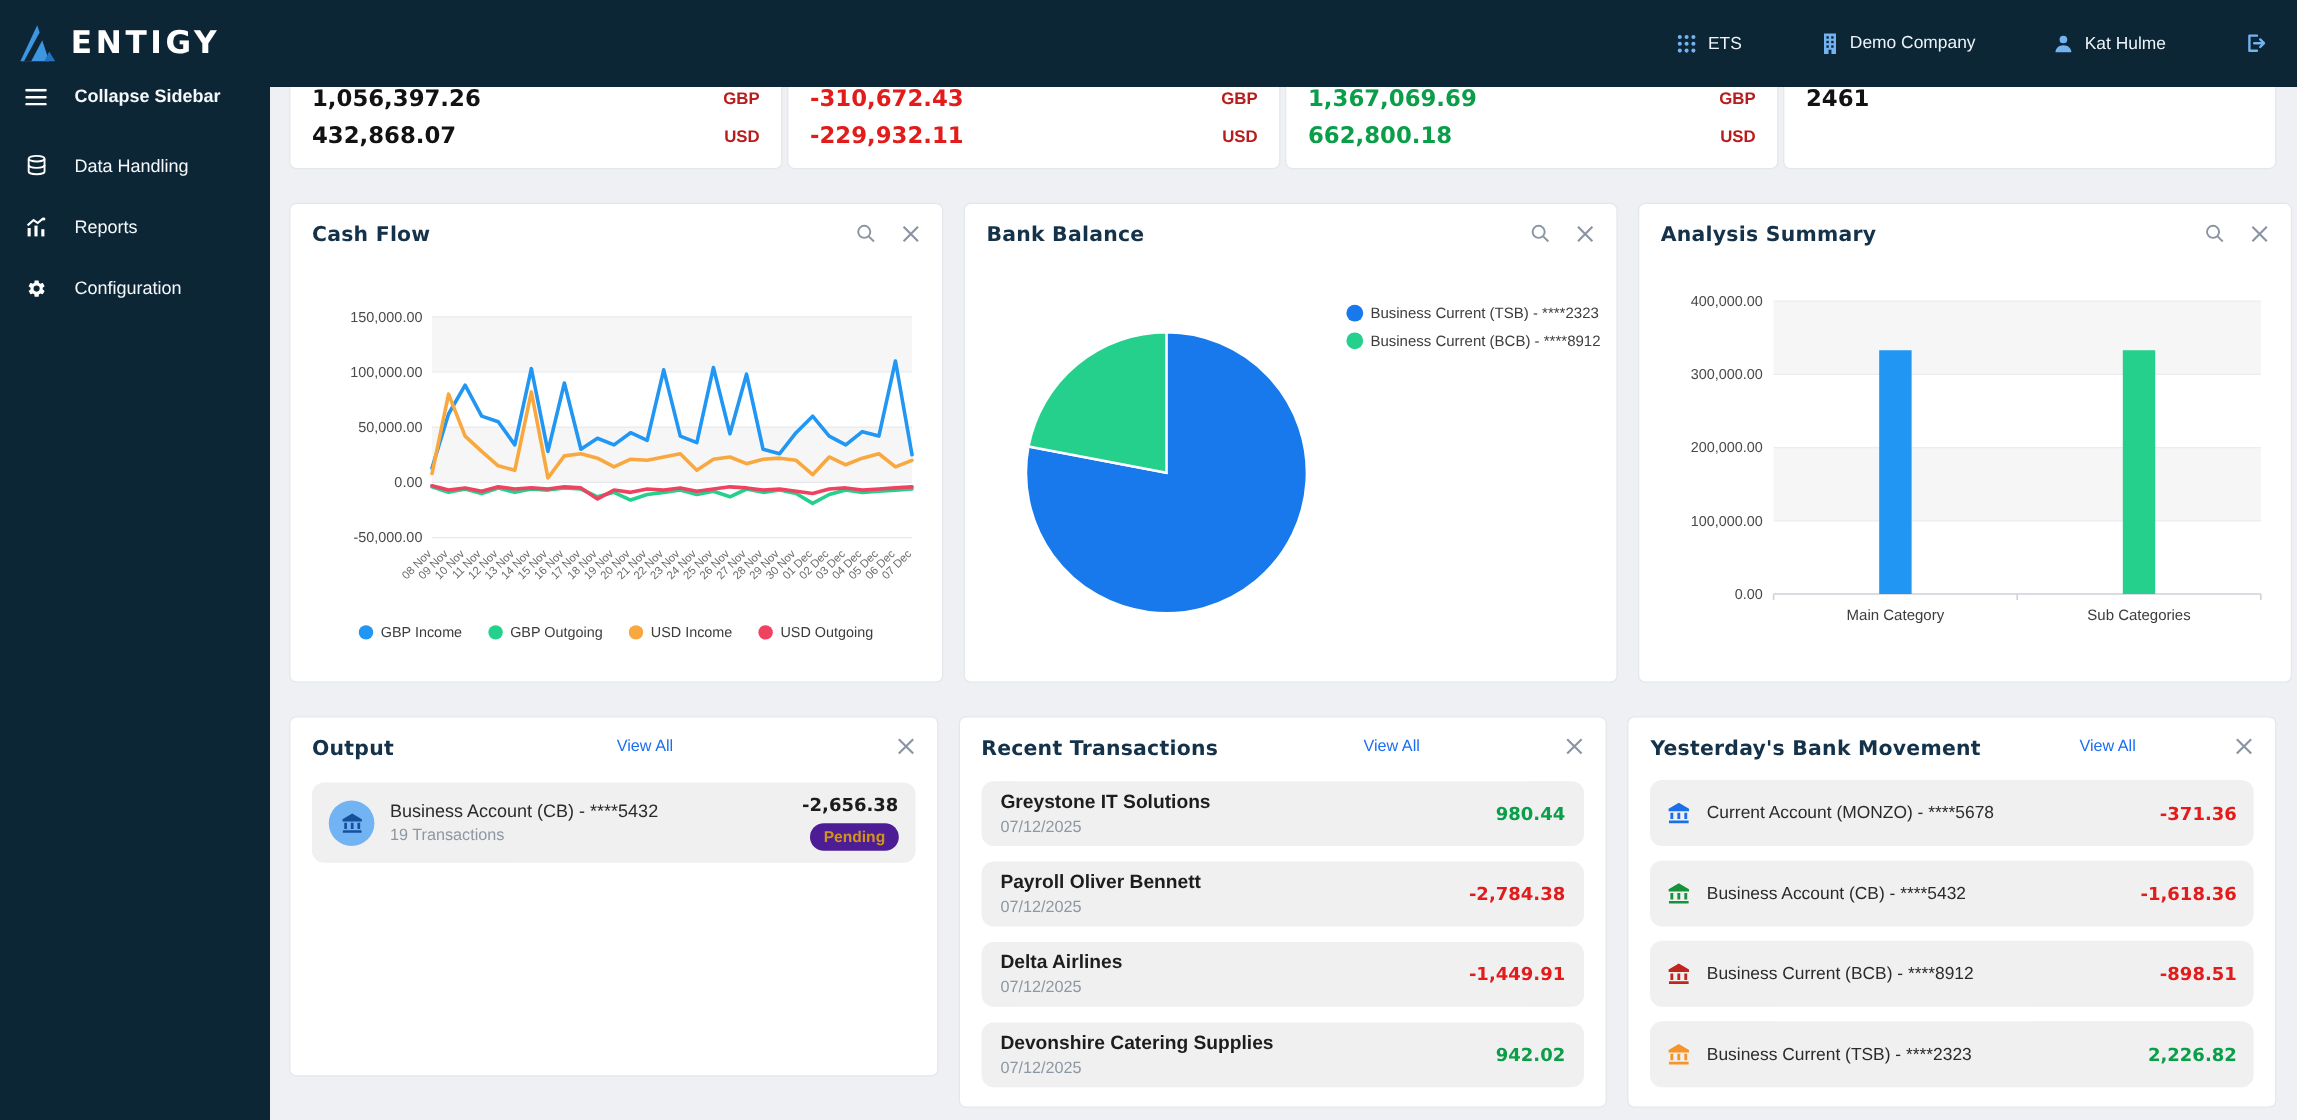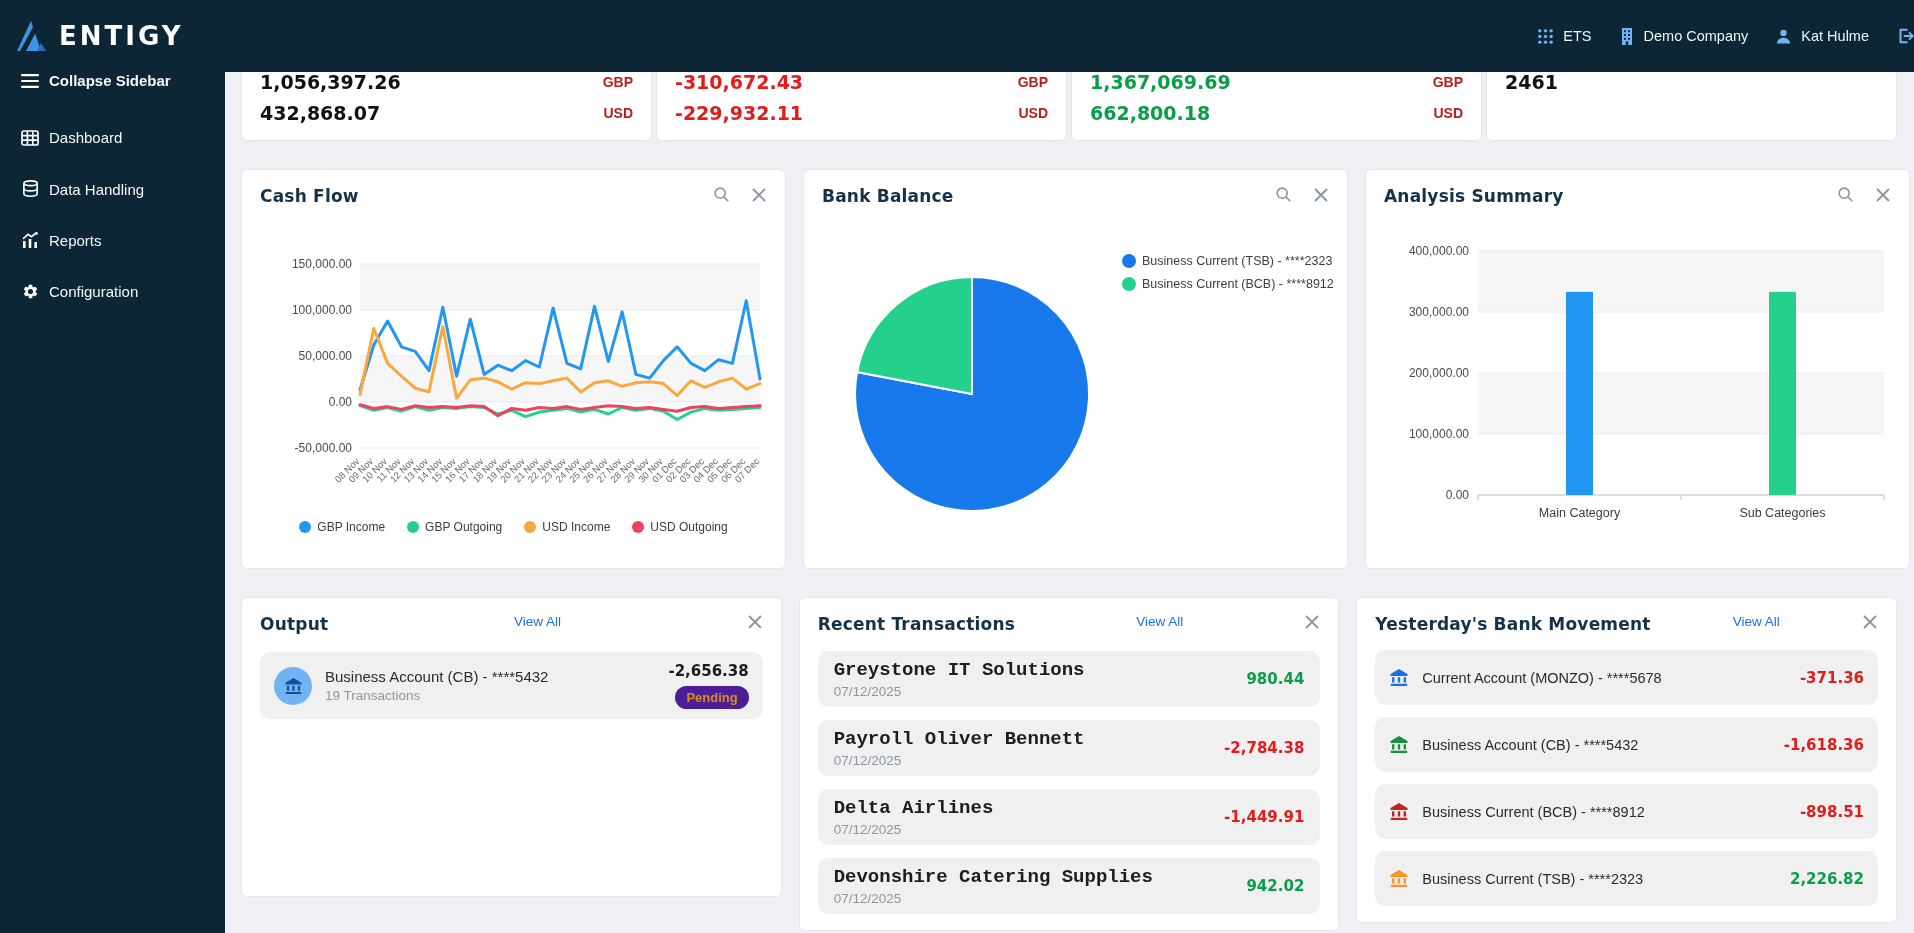--- a/index.html
+++ b/index.html
@@ -5,29 +5,29 @@
   * { box-sizing: border-box; }
   html,body { margin:0; padding:0; width:1914px; height:933px; overflow:hidden;
               background:#eef0f3; font-family:"Liberation Sans", sans-serif; }
 
   
   .topbar { position:fixed; top:0; left:0; width:1914px; height:72px;
             background:#0d2636; display:flex; align-items:center; z-index:20; }
   .logo-block { width:225px; padding-left:16px; display:flex; align-items:center; gap:9px; }
   .logo-text { color:#fff; font-size:26px; font-weight:bold; letter-spacing:3px;
                font-family:"DejaVu Sans", sans-serif; }
-  .topbar-right { margin-left:auto; display:flex; align-items:center; gap:27px;
-                  }
+  .topbar-right { margin-left:auto; display:flex; align-items:flex-end; gap:65px;
+                  padding-right:26px; }
   .tb-item { display:flex; align-items:center; gap:9px; color:#eef4f9; font-size:14.5px; cursor:pointer; }
   .tb-ic { color:#74b3f2; display:flex; }
 
   
   .sidebar { position:fixed; top:56px; left:0; width:225px; bottom:0;
              background:#0d2636; color:#f4f8fb; z-index:10; }
-  .side-item { display:flex; align-items:center; gap:9px; padding:12px 20px;
+  .side-item { display:flex; align-items:center; gap:22px; padding:12px 20px;
                font-size:15px; cursor:pointer; }
   .side-item.collapse { font-weight:bold; padding-top:16px; padding-bottom:18px; }
   .side-item + .side-item { margin-top:10px; }
   .side-ic { width:20px; display:flex; justify-content:center; color:#fff; }
   .support { position:absolute; bottom:10px; left:0; right:0; }
 
   
   .main { margin-left:225px; padding:12px 17px 0 16px; }
   .card { background:#fff; border:1px solid #e3e6ea; border-radius:6px; }
 
@@ -75,22 +75,22 @@
              display:flex; align-items:center; justify-content:center; margin-right:13px; }
   .acct-name { font-size:15px; color:#2b2b2b; }
   .acct-sub { font-size:13.5px; color:#8d97a1; margin-top:3px; }
   .acct-right { margin-left:auto; text-align:right; }
   .acct-amt { font-family:"DejaVu Sans", sans-serif; font-weight:bold; font-size:15px; color:#1c1c1c; }
   .badge { display:inline-block; margin-top:6px; background:#4c1d95; color:#d29418;
            font-size:13px; font-weight:bold; padding:4px 11px; border-radius:12px; }
 
   .txn-row { background:#f0f0f1; border-radius:10px; padding:8px 16px; margin-top:13px;
              display:flex; align-items:center; min-height:54px; cursor:pointer; }
-  .txn-name { font-size:19px; font-weight:bold; color:#1d1d1d;
-              font-family:Liberation Mono, monospace; }
+  .txn-name { font-size:16px; font-weight:bold; color:#1d1d1d;
+              font-family:Liberation Sans, sans-serif; }
   .txn-date { font-size:13.5px; color:#8d97a1; margin-top:3px; }
   .amt { margin-left:auto; font-family:"DejaVu Sans", sans-serif; font-weight:bold; font-size:15px; }
   .amt.pos { color:#0a9e49; } .amt.neg { color:#e21b1b; }
 
   .bank-row { display:flex; align-items:center; background:#f0f0f1; border-radius:10px;
               padding:18px 14px; margin-top:12px; min-height:46px; cursor:pointer; }
   .bank-ic { display:flex; margin-right:13px; }
   .bank-name { font-size:14.5px; color:#2b2b2b; }
 
   svg { display:block; }
@@ -172,29 +172,20 @@
 <nav class="sidebar">
   <div class="side-item collapse">
     <span class="side-ic">
       <svg width="18" height="14" viewBox="0 0 18 14" fill="#fff">
         <rect y="0" width="18" height="2.2" rx="1"></rect>
           <rect y="5.9" width="18" height="2.2" rx="1"></rect>
           <rect y="11.8" width="18" height="2.2" rx="1"></rect>
       </svg>
     </span>
     <span>Collapse Sidebar</span>
-  </div>
-  <div class="side-item">
-    <span class="side-ic">
-      <svg width="18" height="16" viewBox="0 0 18 16" fill="none" stroke="#fff" stroke-width="1.7">
-        <rect x="1" y="1" width="16" height="14" rx="1.8"></rect>
-        <path d="M1 5.6h16M1 10.2h16M6.4 1v14M11.8 1v14"></path>
-      </svg>
-    </span>
-    <span>Dashboard</span>
   </div>
   <div class="side-item">
     <span class="side-ic">
       <svg width="17" height="18" viewBox="0 0 18 19" fill="none" stroke="#fff" stroke-width="1.7">
         <ellipse cx="9" cy="3.4" rx="7" ry="2.5"></ellipse>
         <path d="M2 3.4v5.6c0 1.4 3.1 2.5 7 2.5s7-1.1 7-2.5V3.4"></path>
         <path d="M2 9v5.6c0 1.4 3.1 2.5 7 2.5s7-1.1 7-2.5V9"></path>
       </svg>
     </span>
     <span>Data Handling</span>

